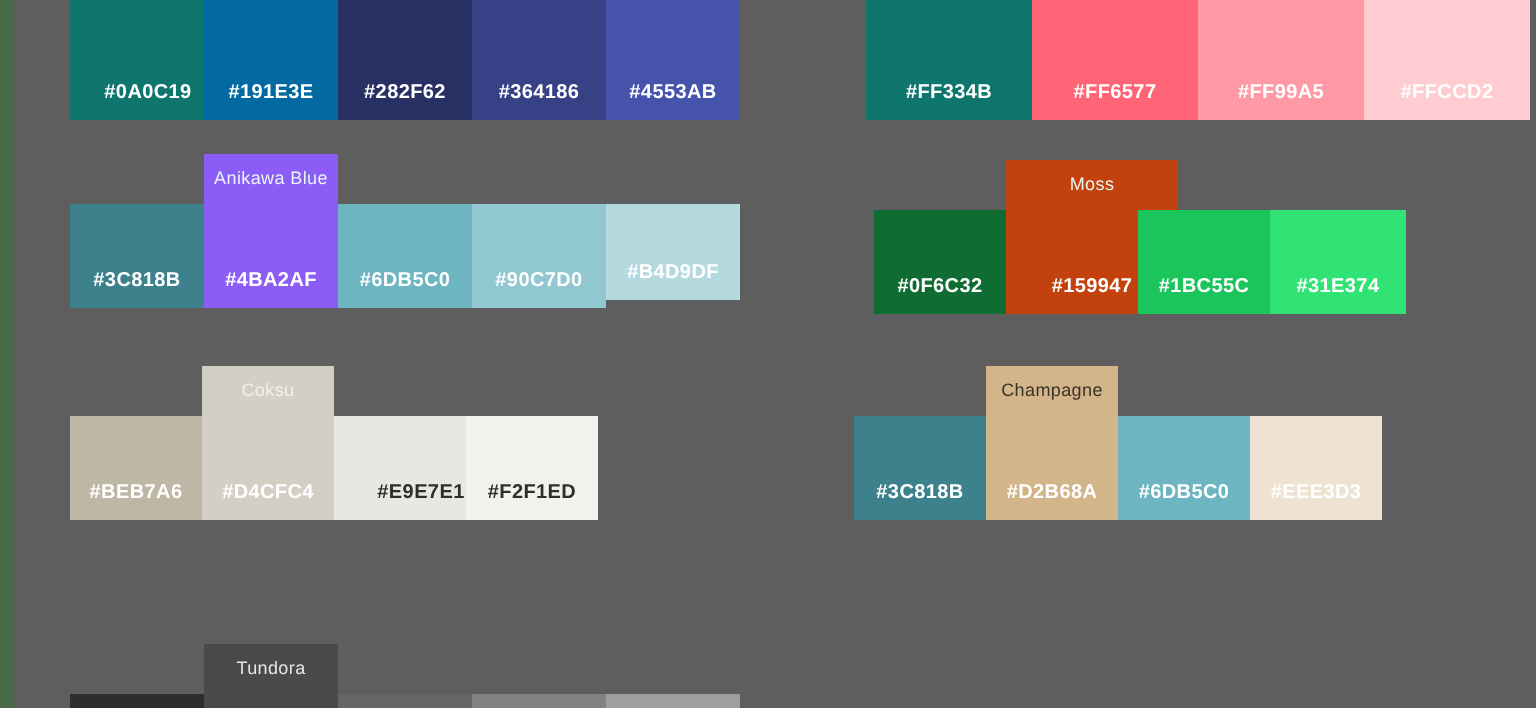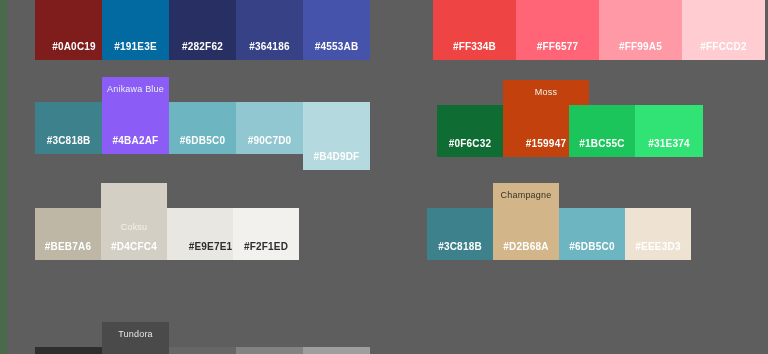--- a/index.html
+++ b/index.html
@@ -58,38 +58,38 @@
     line-height: 12px;
     white-space: nowrap;
   }
 </style>
 </head>
 <body style="width: 768px; height: 354px; background: rgb(94, 94, 94);">
 
 <div id="board">
   <div class="edge-strip" style="background: rgb(74, 107, 74);"></div>
 <div class="palette" style="left: 35px; top: 0px; width: 335px; height: 60px;">
-      <div class="swatch" style="background: #7f1d1d; left: 0px; width: 78px; top: 0px; height: 60px;">
+      <div class="swatch" style="background: #0f766e; left: 0px; width: 78px; top: 0px; height: 60px;">
         <div class="swatch-hex" style="color: rgb(255, 255, 255);">#0A0C19</div>
       </div>
       <div class="swatch" style="background: #0369a1; left: 67px; width: 67px; top: 0px; height: 60px;">
         <div class="swatch-hex" style="color: rgb(255, 255, 255);">#191E3E</div>
       </div>
       <div class="swatch" style="background: rgb(40, 47, 98); left: 134px; width: 67px; top: 0px; height: 60px;">
         <div class="swatch-hex" style="color: rgb(255, 255, 255);">#282F62</div>
       </div>
       <div class="swatch" style="background: rgb(54, 65, 134); left: 201px; width: 67px; top: 0px; height: 60px;">
         <div class="swatch-hex" style="color: rgb(255, 255, 255);">#364186</div>
       </div>
       <div class="swatch" style="background: rgb(69, 83, 171); left: 268px; width: 67px; top: 0px; height: 60px;">
         <div class="swatch-hex" style="color: rgb(255, 255, 255);">#4553AB</div>
       </div>
     </div>
     <div class="palette" style="left: 433px; top: 0px; width: 332px; height: 60px;">
-      <div class="swatch" style="background: #ef4444; left: 0px; width: 83px; top: 0px; height: 60px;">
+      <div class="swatch" style="background: #0f766e; left: 0px; width: 83px; top: 0px; height: 60px;">
         <div class="swatch-hex" style="color: rgb(255, 255, 255);">#FF334B</div>
       </div>
       <div class="swatch" style="background: rgb(255, 101, 119); left: 83px; width: 83px; top: 0px; height: 60px;">
         <div class="swatch-hex" style="color: rgb(255, 255, 255);">#FF6577</div>
       </div>
       <div class="swatch" style="background: rgb(255, 153, 165); left: 166px; width: 83px; top: 0px; height: 60px;">
         <div class="swatch-hex" style="color: rgb(255, 255, 255);">#FF99A5</div>
       </div>
       <div class="swatch" style="background: rgb(255, 204, 210); left: 249px; width: 83px; top: 0px; height: 60px;">
         <div class="swatch-hex" style="color: rgb(255, 255, 255);">#FFCCD2</div>
@@ -102,21 +102,21 @@
       <div class="swatch" style="background: #8b5cf6; left: 67px; width: 67px; top: 0px; height: 77px;">
         <div class="swatch-label" style="color: rgb(232, 244, 246);">Anikawa Blue</div>
         <div class="swatch-hex" style="color: rgb(255, 255, 255);">#4BA2AF</div>
       </div>
       <div class="swatch" style="background: rgb(109, 181, 192); left: 134px; width: 67px; top: 25px; height: 52px;">
         <div class="swatch-hex" style="color: rgb(255, 255, 255);">#6DB5C0</div>
       </div>
       <div class="swatch" style="background: rgb(144, 199, 208); left: 201px; width: 67px; top: 25px; height: 52px;">
         <div class="swatch-hex" style="color: rgb(255, 255, 255);">#90C7D0</div>
       </div>
-      <div class="swatch" style="background: rgb(180, 217, 223); left: 268px; width: 67px; top: 25px; height: 68px;">
+      <div class="swatch" style="background: rgb(180, 217, 223); left: 268px; width: 67px; top: 25px; height: 48px;">
         <div class="swatch-hex" style="color: rgb(255, 255, 255);">#B4D9DF</div>
       </div>
     </div>
     <div class="palette" style="left: 437px; top: 80px; width: 264px; height: 77px;">
       <div class="swatch" style="background: rgb(15, 108, 50); left: 0px; width: 66px; top: 25px; height: 52px;">
         <div class="swatch-hex" style="color: rgb(255, 255, 255);">#0F6C32</div>
       </div>
       <div class="swatch" style="background: #c2410c; left: 66px; width: 86px; top: 0px; height: 77px;">
         <div class="swatch-label" style="color: rgb(234, 247, 238);">Moss</div>
         <div class="swatch-hex" style="color: rgb(255, 255, 255);">#159947</div>
@@ -126,21 +126,21 @@
       </div>
       <div class="swatch" style="background: rgb(49, 227, 116); left: 198px; width: 68px; top: 25px; height: 52px;">
         <div class="swatch-hex" style="color: rgb(255, 255, 255);">#31E374</div>
       </div>
     </div>
     <div class="palette" style="left: 35px; top: 183px; width: 264px; height: 77px;">
       <div class="swatch" style="background: rgb(190, 183, 166); left: 0px; width: 66px; top: 25px; height: 52px;">
         <div class="swatch-hex" style="color: rgb(255, 255, 255);">#BEB7A6</div>
       </div>
       <div class="swatch" style="background: rgb(212, 207, 196); left: 66px; width: 66px; top: 0px; height: 77px;">
-        <div class="swatch-label" style="color: rgb(243, 241, 236); margin-top: 32px;">Coksu</div>
+        <div class="swatch-label" style="color: rgb(243, 241, 236);">Coksu</div>
         <div class="swatch-hex" style="color: rgb(255, 255, 255);">#D4CFC4</div>
       </div>
       <div class="swatch" style="background: rgb(233, 231, 225); left: 132px; width: 66px; top: 25px; height: 52px;">
         <div class="swatch-hex" style="color: rgb(46, 46, 46); padding-left: 21px;">#E9E7E1</div>
       </div>
       <div class="swatch" style="background: rgb(242, 241, 237); left: 198px; width: 66px; top: 25px; height: 52px;">
         <div class="swatch-hex" style="color: rgb(46, 46, 46);">#F2F1ED</div>
       </div>
     </div>
     <div class="palette" style="left: 427px; top: 183px; width: 264px; height: 77px;">

